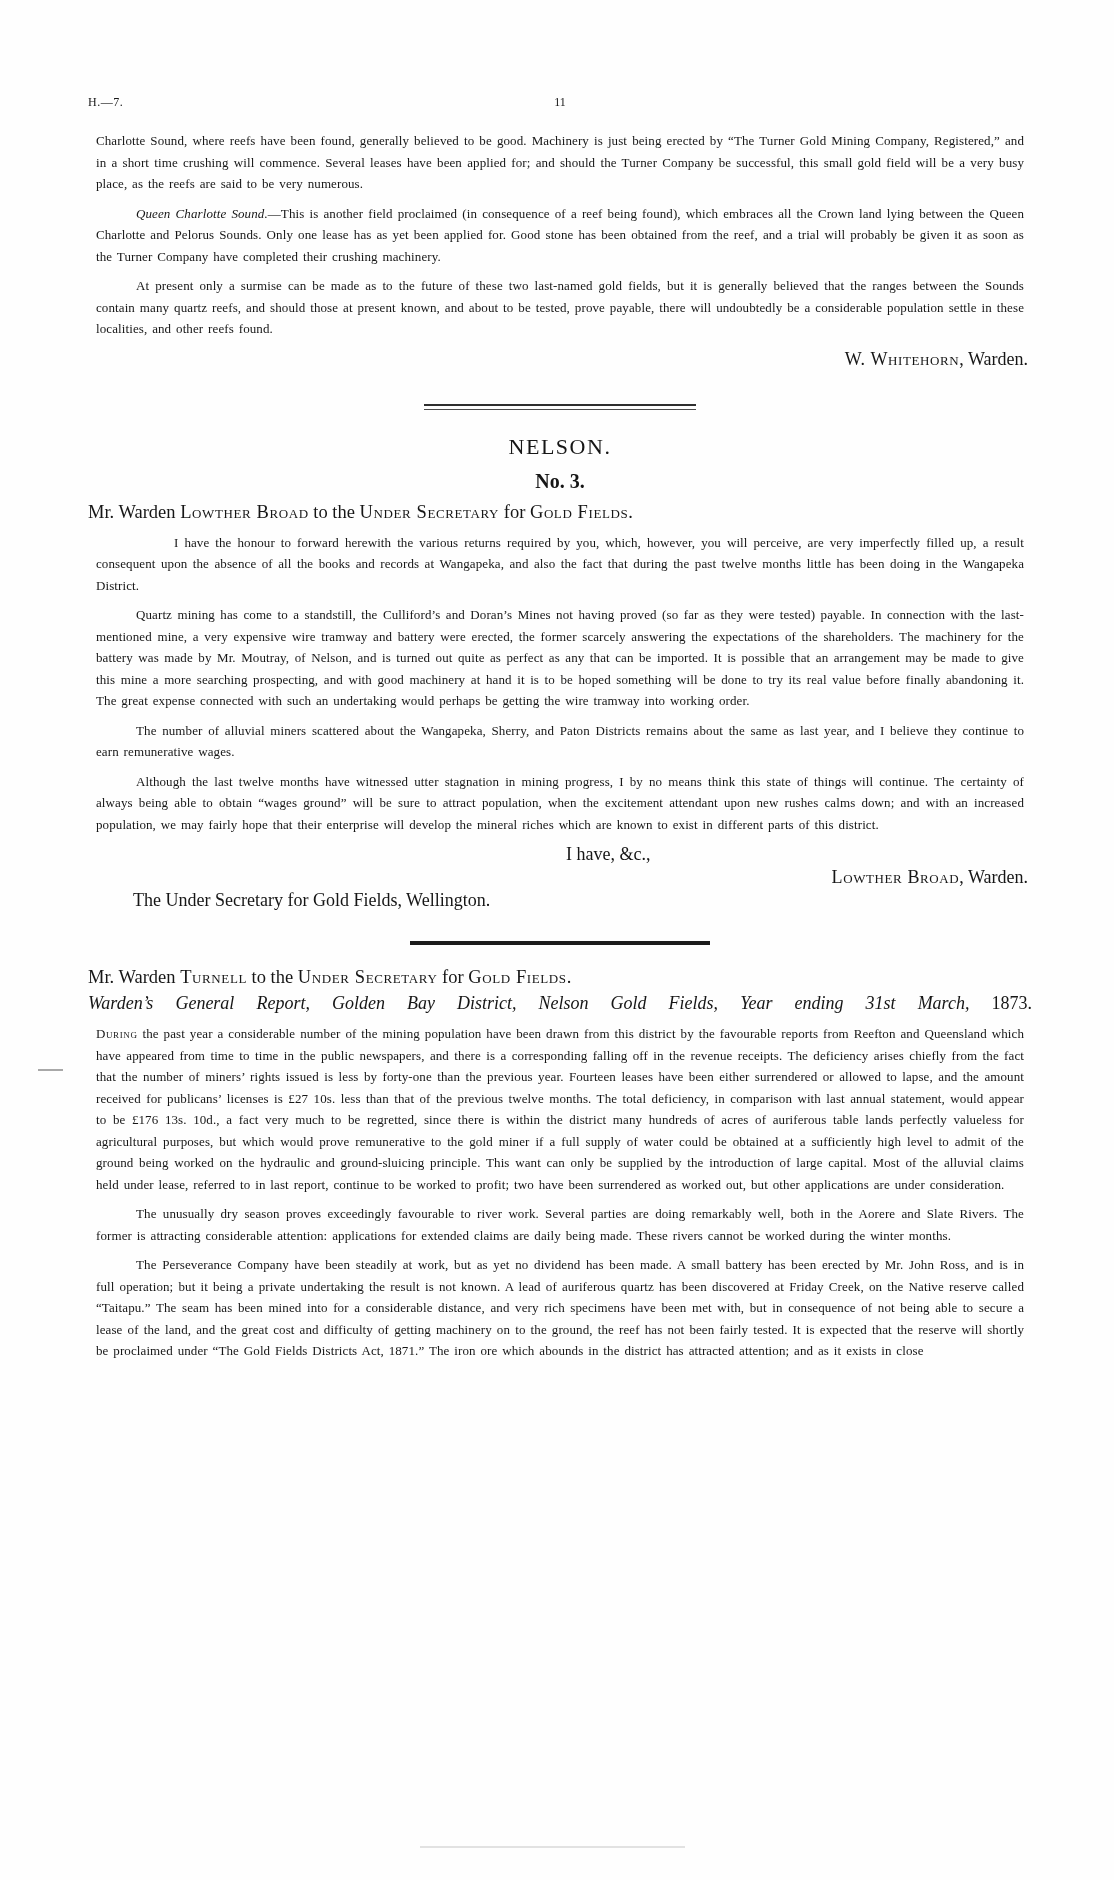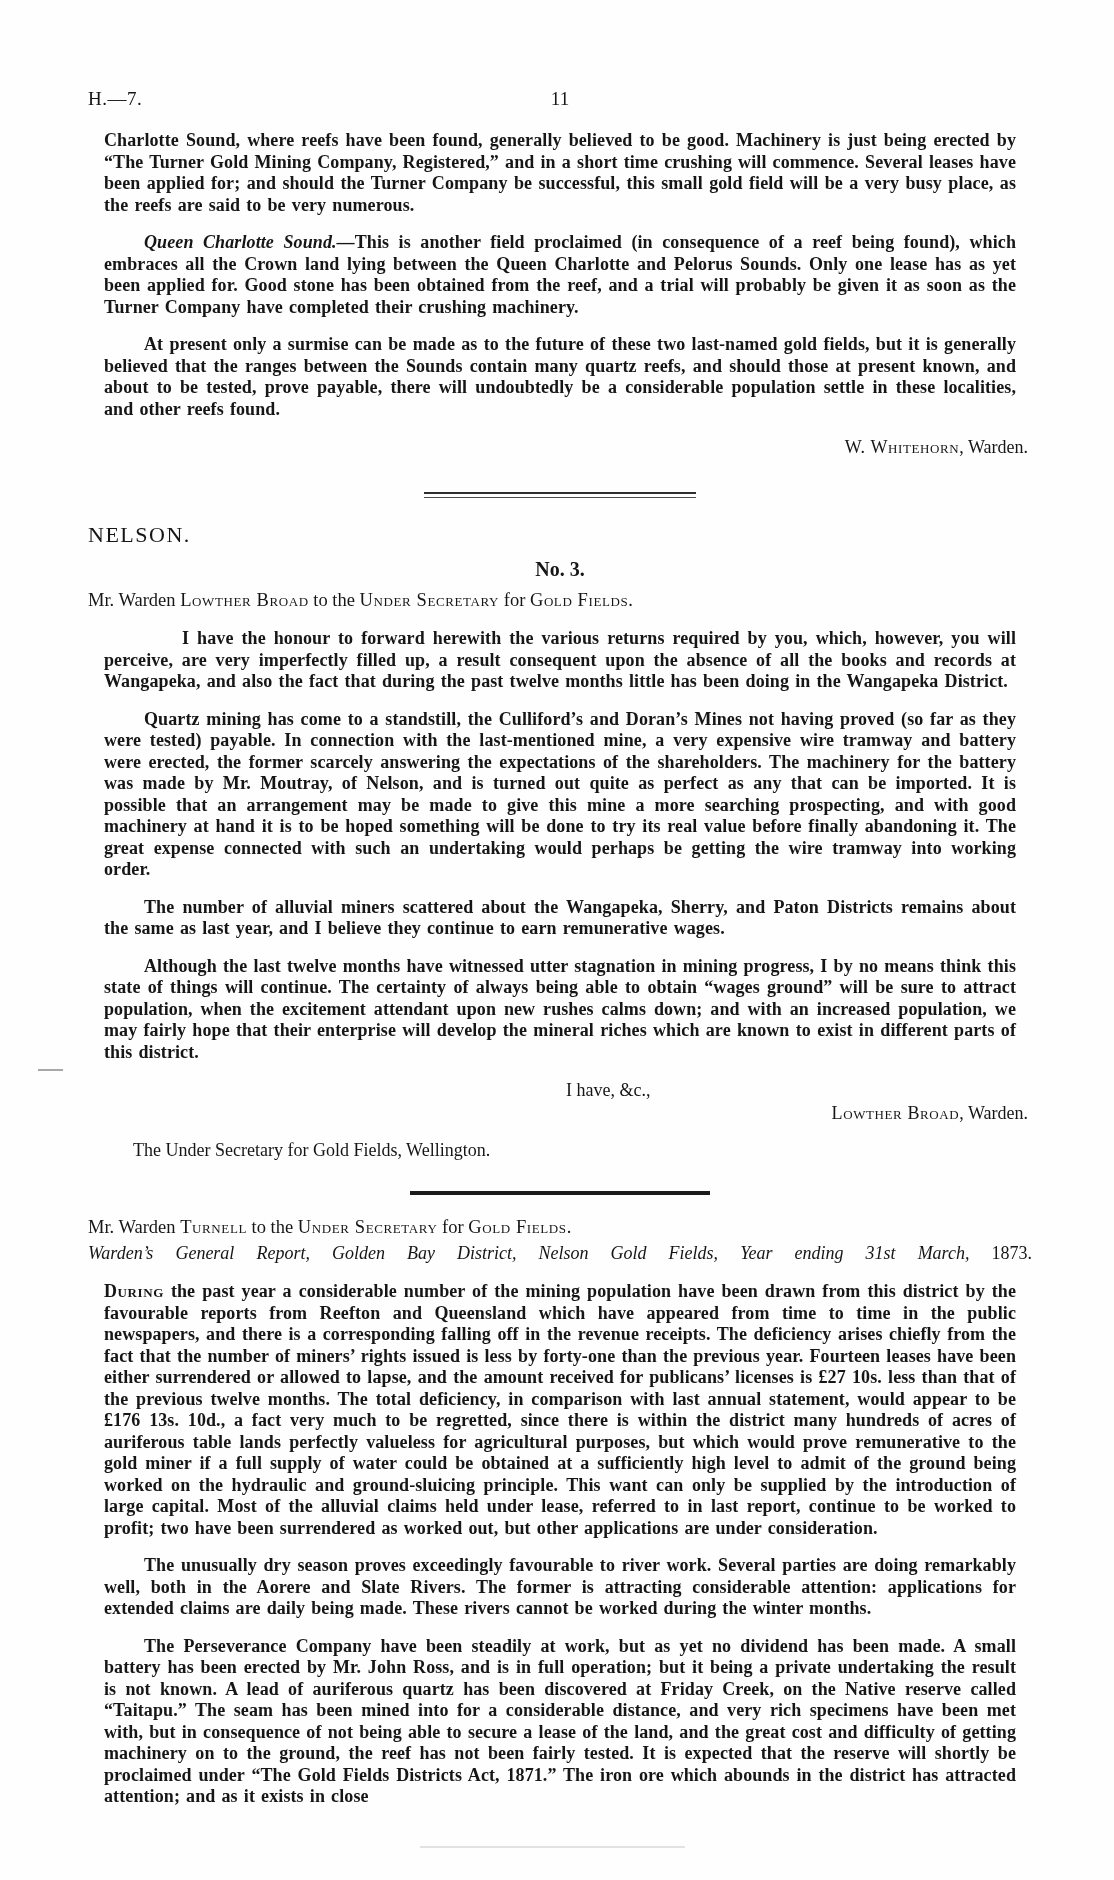--- a/index.html
+++ b/index.html
@@ -16,33 +16,32 @@
   .content {
     position: absolute;
     left: 88px;
     right: 82px;
     top: 0;
   }
   .header-row {
     position: relative;
     padding-top: 84px;
     height: 26px;
-    font-size: 19px;
+    font-size: 12px;
   }
   .report-code { position: absolute; left: 0; bottom: 0; letter-spacing: 0.5px; }
   .page-num { position: absolute; left: 50%; transform: translateX(-50%); bottom: 0; }
   .body-text { margin-top: 20px; }
   p.doc {
-    margin: 16px;
-    font-size: 18px;
+    margin: 8px;
+    font-size: 13px;
     line-height: 21.5px;
     text-align: justify;
     word-spacing: 1.5px;
     letter-spacing: 0.1px;
-    font-weight: bold;
   }
   .ind { text-indent: 40px; }
   .ind-lg { text-indent: 78px; }
   .it { font-style: italic; }
   .sc { font-variant: small-caps; letter-spacing: 0.6px; }
   .sig-line {
     font-size: 18px;
     line-height: 22px;
     text-align: right;
     padding-right: 4px;
@@ -56,21 +55,21 @@
     border-bottom: 1px solid #4a4a4a;
   }
   .rule-thick {
     width: 300px;
     margin: 30px auto 20px auto;
     height: 4px;
     background: #1b1b1b;
   }
   .sec-title {
     margin: 0 0 9px 0;
-    text-align: left;
+    text-align: center;
     font-size: 22px;
     font-weight: normal;
     letter-spacing: 1.5px;
     line-height: 26px;
   }
   .sec-no {
     margin: 0 0 7px 0;
     text-align: center;
     font-size: 20px;
     font-weight: bold;
@@ -91,21 +90,21 @@
   }
   .valediction {
     font-size: 18px;
     line-height: 22px;
     padding-left: 478px;
   }
   .addressee {
     font-size: 18px;
     line-height: 22px;
     padding-left: 45px;
-    margin-top: 15px;
+    margin-top: 1px;
   }
   .report-title {
     font-size: 18px;
     line-height: 23px;
     text-align: justify;
     text-align-last: justify;
   }
   .artifact { position: absolute; }
   .margin-dash { left: 38px; top: 1069px; width: 25px; height: 2px; background: #a8a8a8; }
   .bottom-line { left: 420px; top: 1846px; width: 265px; height: 2px; background: #e2e2e2; }

